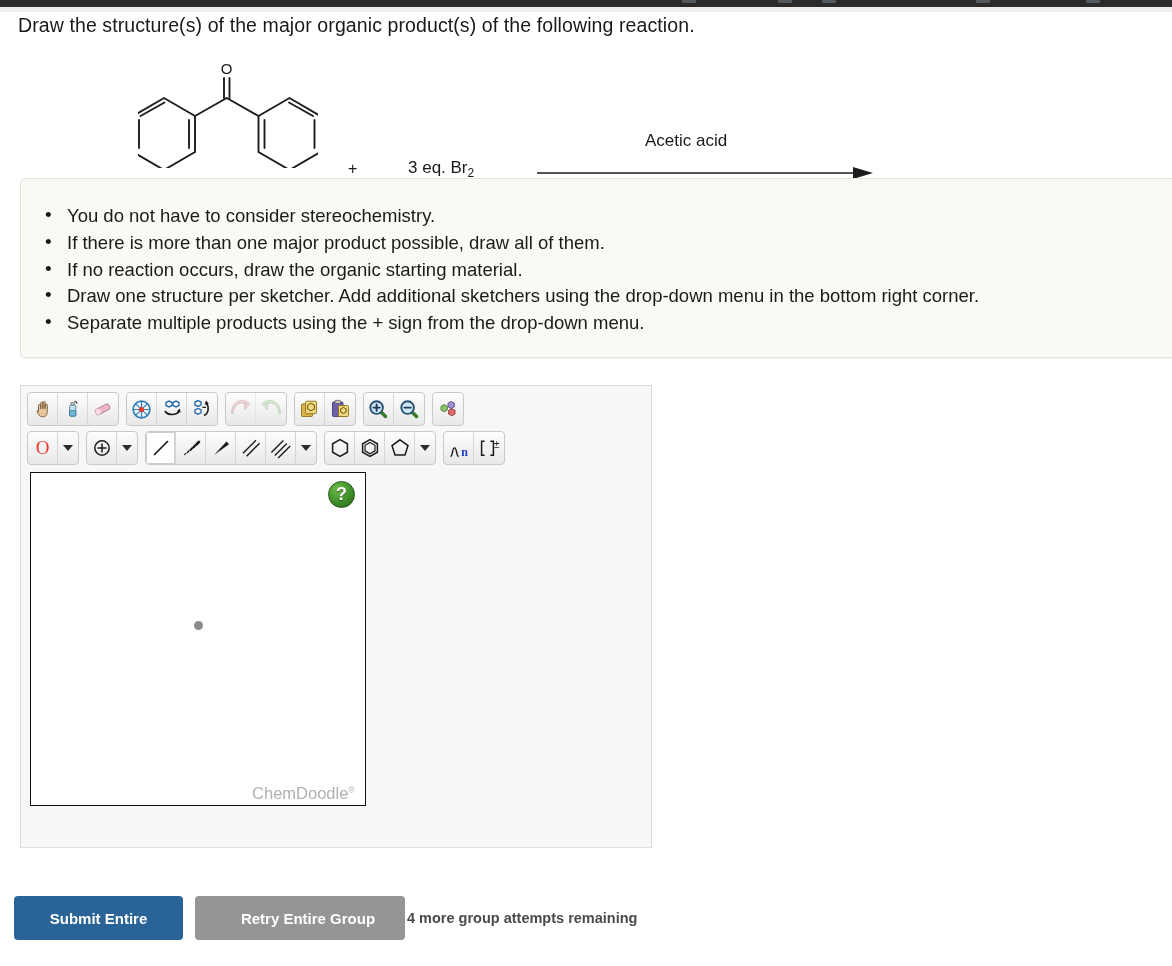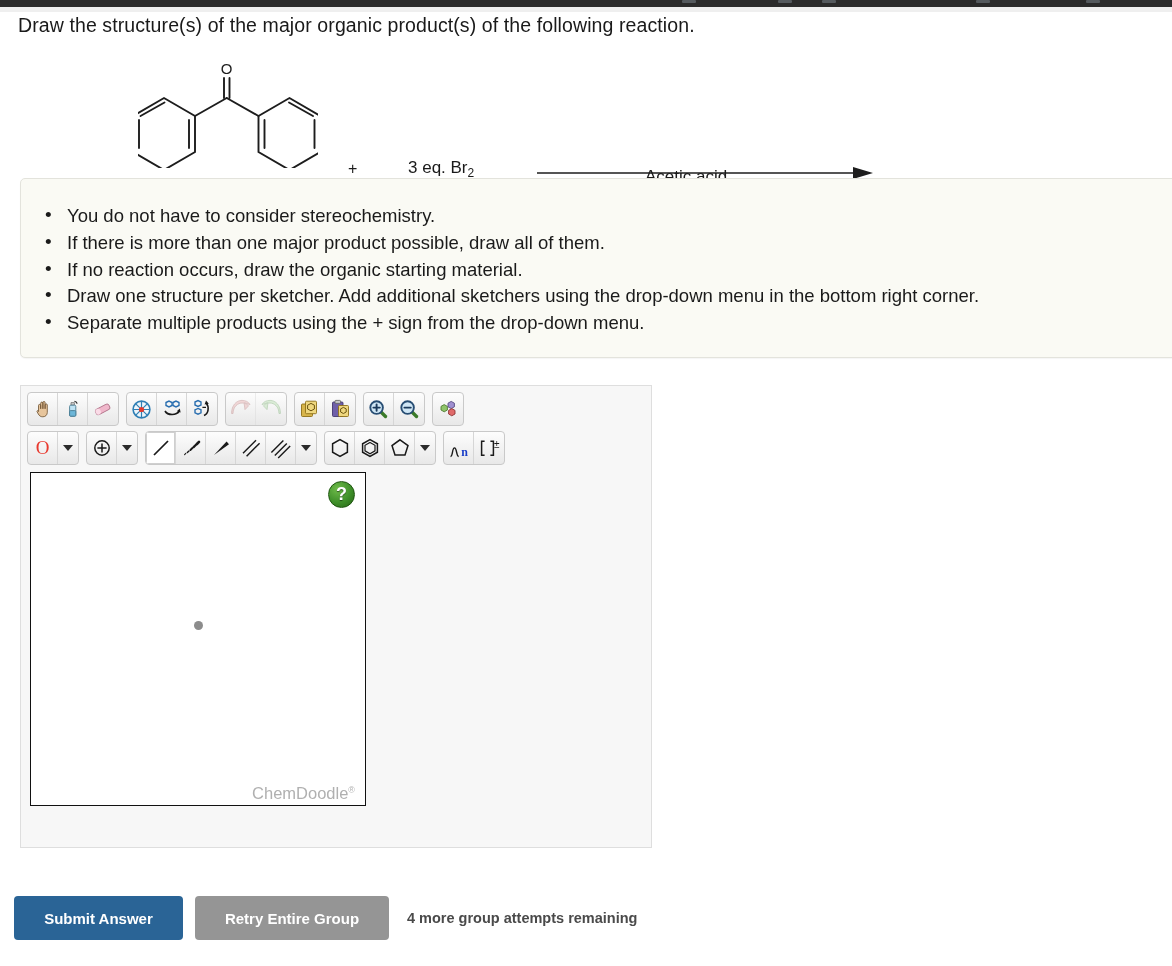--- a/index.html
+++ b/index.html
@@ -70,21 +70,21 @@
     position: absolute;
     left: 408px; top: 108px;
     font-size: 17px;
     color: #1a1a1a;
     white-space: nowrap;
   }
   .reagent sub { font-size: 12px; }
   .arrow-wrap { position: absolute; left: 535px; top: 95px; }
   .arrow-label {
     position: absolute;
-    left: 645px; top: 117px;
+    left: 645px; top: 81px;
     font-size: 17px;
     color: #1a1a1a;
     white-space: nowrap;
   }
 
   
   .callout {
     position: absolute;
     left: 20px;
     top: 178px;
@@ -243,20 +243,21 @@
   }
   .btn-submit {
     left: 14px; top: 0;
     width: 169px; height: 44px;
     background: #2a6496;
   }
   .btn-retry {
     left: 195px; top: 0;
     width: 194px; height: 44px;
     background: #959595;
+    padding-left: 16px;
   }
   .attempts {
     position: absolute;
     left: 407px; top: 14px;
     font-size: 14.5px;
     font-weight: bold;
     color: #4a4a4a;
     white-space: nowrap;
   }
 </style>
@@ -569,18 +570,18 @@
       <div class="help-btn">?</div>
       <div class="canvas-dot"></div>
       <div class="watermark">
         <span>ChemDoodle</span><sup>®</sup>
       </div>
     </div>
 
   </div>
 
   <div class="footer">
-    <div class="btn btn-submit">Submit Answer</div>
+    <div class="btn btn-submit">Submit Entire</div>
     <div class="btn btn-retry">Retry Entire Group</div>
     <div class="attempts">4 more group attempts remaining</div>
   </div>
 
 </div>
 
 </body></html>

